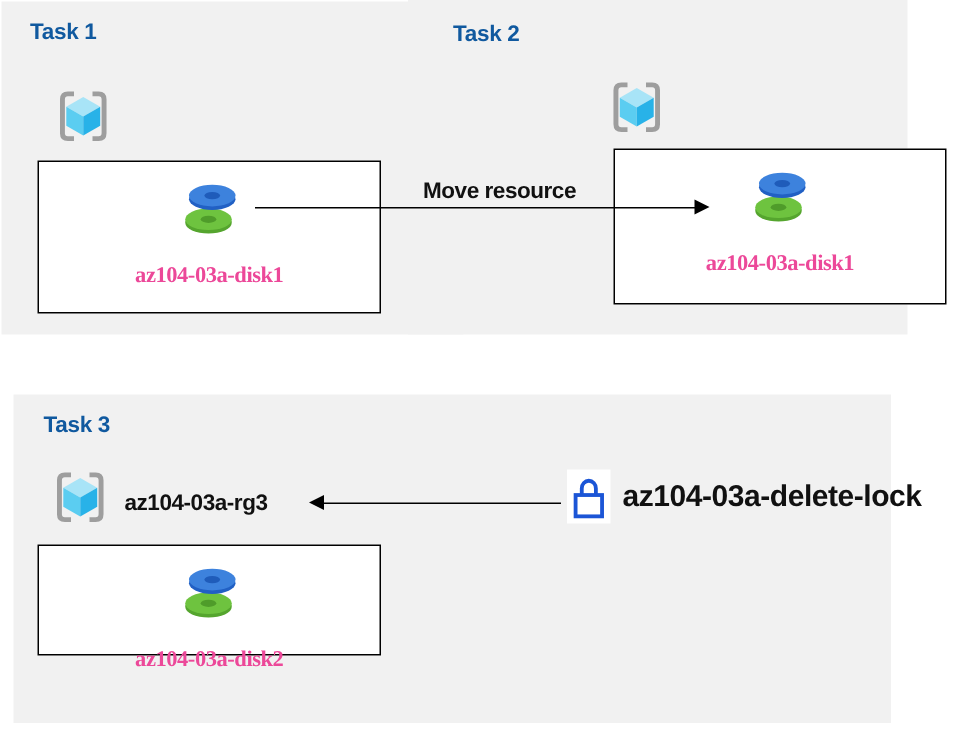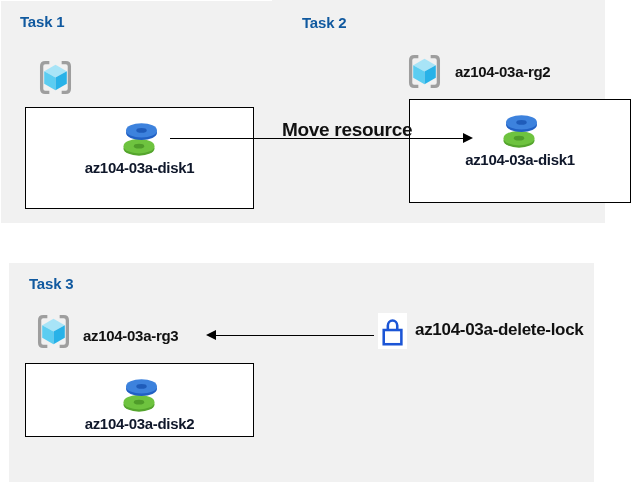--- a/index.html
+++ b/index.html
@@ -7,28 +7,28 @@
   .stage{position:relative;width:641px;height:487px;background:#ffffff;overflow:hidden;}
   .panel{position:absolute;background:#f1f1f1;}
   .panel-task1{left:1px;top:1px;width:308px;height:222px;}
   .panel-task2{left:272px;top:0px;width:333px;height:223px;}
   .panel-task3{left:9px;top:263px;width:585px;height:219px;}
   .task-title{position:absolute;font-size:15px;font-weight:700;color:#10599f;letter-spacing:-0.2px;white-space:nowrap;}
   .rg-icon{position:absolute;width:37px;height:37px;}
   .rg-label{position:absolute;font-size:15px;font-weight:700;color:#111111;letter-spacing:-0.3px;white-space:nowrap;}
   .res-box{position:absolute;background:#ffffff;border:1.5px solid #000000;display:flex;flex-direction:column;align-items:center;padding-top:12px;box-sizing:border-box;}
   .disk-icon{width:44px;height:38px;flex:0 0 auto;}
-  .res-label{margin-top:1px;font-size:15px;font-weight:700;color:#0f172a;letter-spacing:-0.3px;white-space:nowrap;}
+  .res-label{margin-top:18px;font-size:15px;font-weight:700;color:#ec4899;letter-spacing:-0.3px;white-space:nowrap;font-family:Liberation Serif, serif;}
   .hline{position:absolute;height:0;border-top:1.5px solid #000000;}
   .arrow-head-right{position:absolute;width:0;height:0;border-top:5.5px solid transparent;border-bottom:5.5px solid transparent;border-left:10px solid #000000;}
   .arrow-head-left{position:absolute;width:0;height:0;border-top:5.5px solid transparent;border-bottom:5.5px solid transparent;border-right:10px solid #000000;}
-  .move-label{position:absolute;font-size:19px;font-weight:700;color:#111111;letter-spacing:-0.3px;white-space:nowrap;}
+  .move-label{position:absolute;font-size:15px;font-weight:700;color:#111111;letter-spacing:-0.3px;white-space:nowrap;}
   .lock-square{position:absolute;left:369px;top:50px;width:29px;height:36px;background:#ffffff;display:flex;align-items:center;justify-content:center;}
   .lock-icon{width:25px;height:32px;}
-  .lock-name{position:absolute;left:406px;top:57px;font-size:17px;font-weight:700;color:#111111;letter-spacing:-0.3px;white-space:nowrap;}
+  .lock-name{position:absolute;left:406px;top:57px;font-size:20px;font-weight:700;color:#111111;letter-spacing:-0.3px;white-space:nowrap;}
   .lock-type{position:absolute;left:406px;top:79px;font-size:15px;color:#1a1a1a;letter-spacing:-0.2px;white-space:nowrap;}
   .lock-type .t-label{font-weight:700;color:#111111;}
   .defs-holder{position:absolute;width:0;height:0;overflow:hidden;}
 </style>
 </head>
 <body>
 
 <div class="defs-holder" aria-hidden="true">
   <svg width="0" height="0">
     <defs>
@@ -68,21 +68,20 @@
         </svg>
       <div class="res-label">az104-03a-disk1</div>
     </div>
   </div>
 
   <div class="panel panel-task2">
     <div class="task-title" style="left:30px;top:14px;">Task 2</div>
     <svg class="rg-icon" style="left:134px;top:53px;" viewBox="0 0 36 36">
         <use href="#rg-cube"></use>
       </svg>
-    <div class="rg-label" style="left:183px;top:63px;">az104-03a-rg2</div>
     <div class="res-box" style="left:137px;top:99px;width:222px;height:104px;">
       <svg class="disk-icon" viewBox="0 0 44 38">
           <use href="#disk-stack"></use>
         </svg>
       <div class="res-label">az104-03a-disk1</div>
     </div>
   </div>
 
   <div class="move-label" style="left:282px;top:119px;">Move resource</div>
   <div class="hline" style="left:170px;top:138px;width:294px;"></div>

